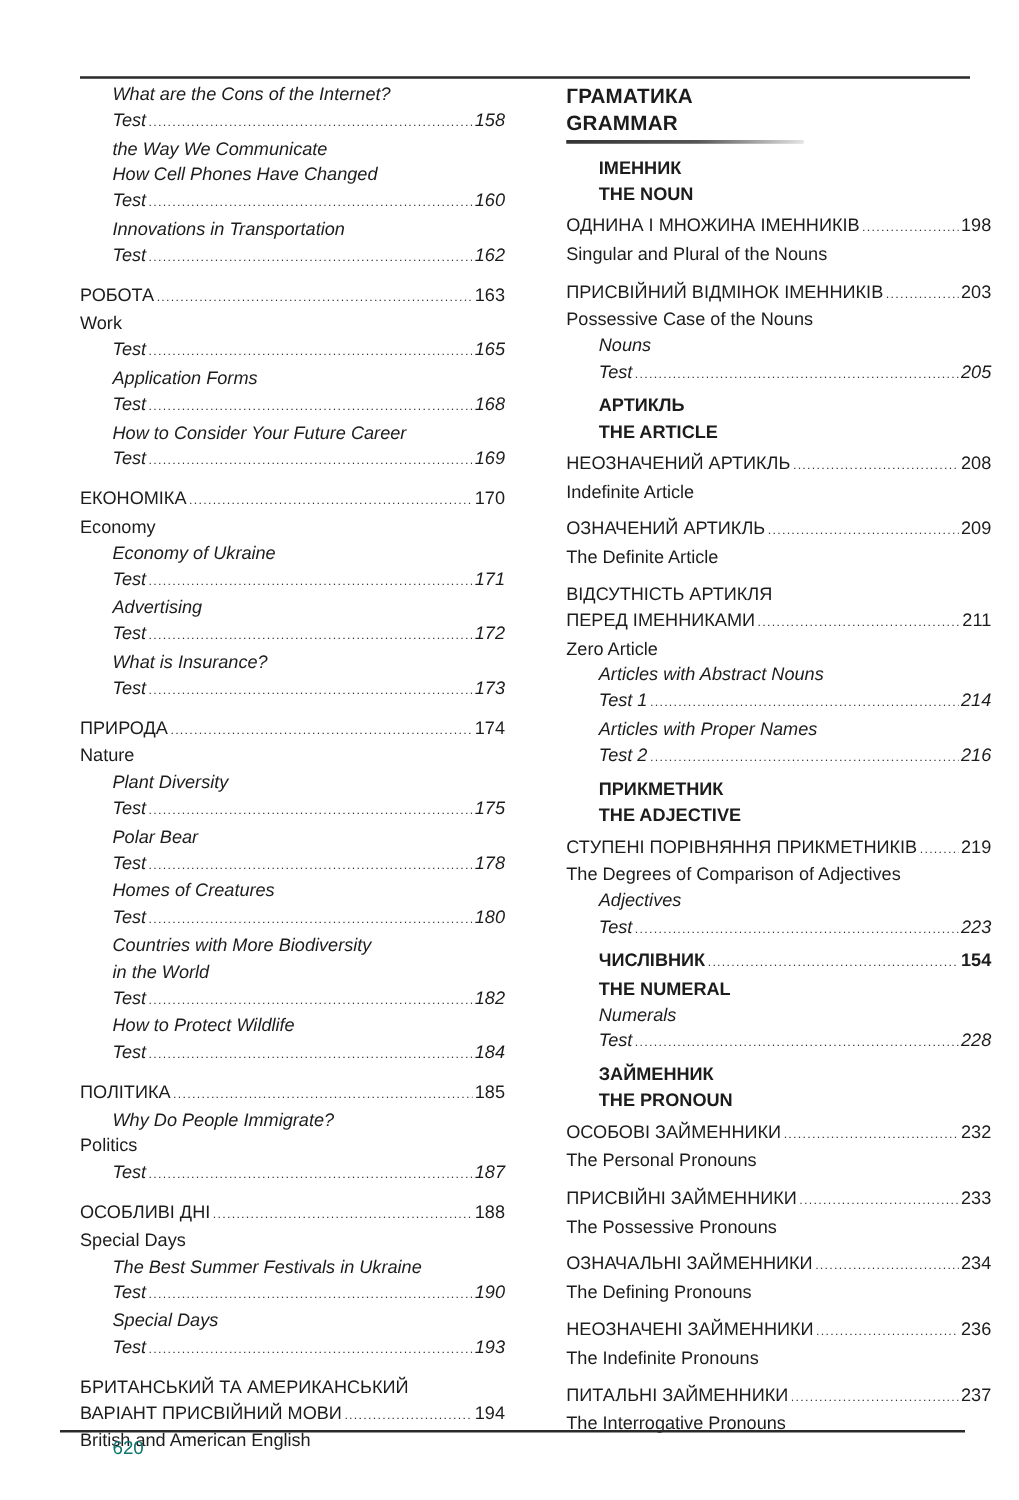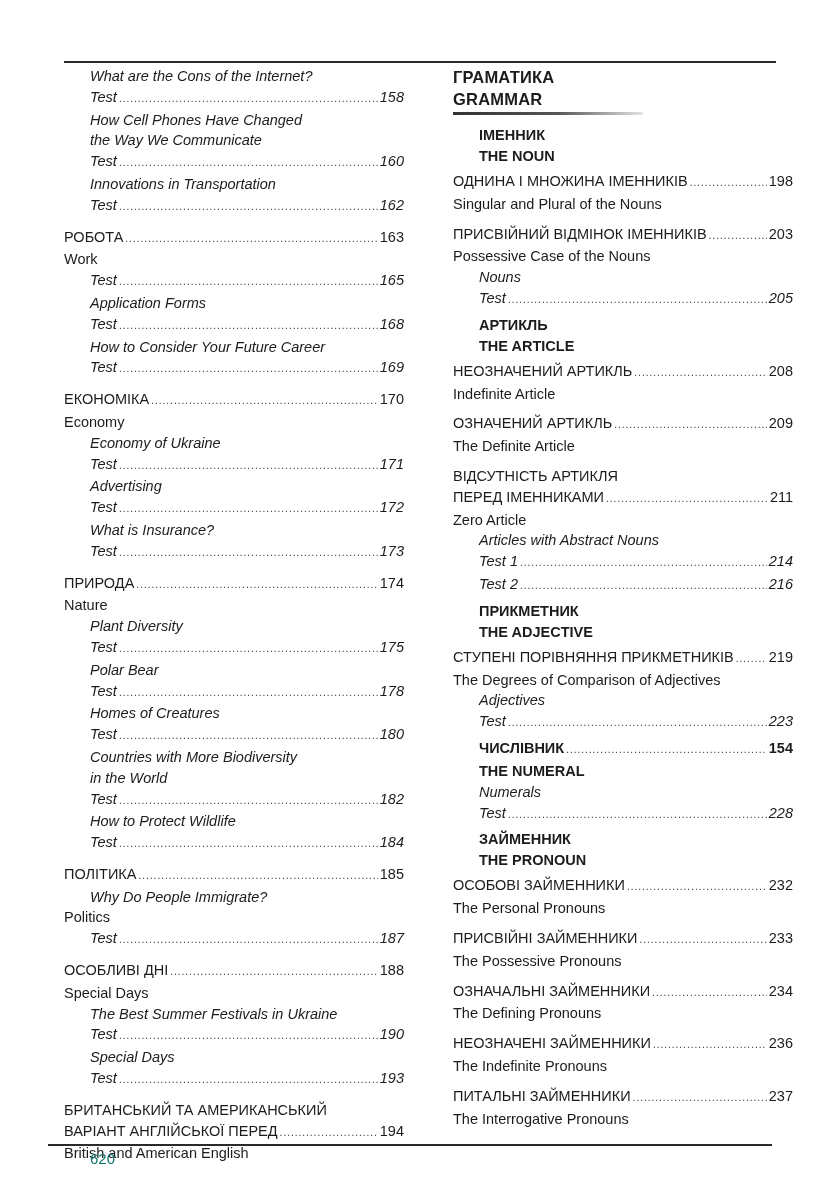--- a/index.html
+++ b/index.html
@@ -37,22 +37,22 @@
 
 <div class="top-rule"></div>
 
 <div class="col col-left">
     <div class="line ind it">What are the Cons of the Internet?</div>
     <div class="line leader ind">
       <span class="txt it">Test</span>
       <span class="dots"></span>
       <span class="pg it">158</span>
     </div>
+    <div class="line ind it">the Way We Communicate</div>
     <div class="line ind it">How Cell Phones Have Changed</div>
-    <div class="line ind it">the Way We Communicate</div>
     <div class="line leader ind">
       <span class="txt it">Test</span>
       <span class="dots"></span>
       <span class="pg it">160</span>
     </div>
     <div class="line ind it">Innovations in Transportation</div>
     <div class="line leader ind">
       <span class="txt it">Test</span>
       <span class="dots"></span>
       <span class="pg it">162</span>
@@ -172,21 +172,21 @@
     </div>
     <div class="line ind it">Special Days</div>
     <div class="line leader ind">
       <span class="txt it">Test</span>
       <span class="dots"></span>
       <span class="pg it">193</span>
     </div>
     <div class="gap"></div>
     <div class="line">БРИТАНСЬКИЙ ТА АМЕРИКАНСЬКИЙ</div>
     <div class="line leader ">
-      <span class="txt ">ВАРІАНТ АНГЛІЙСЬКОЇ ПЕРЕД</span>
+      <span class="txt ">ВАРІАНТ ПРИСВІЙНИЙ МОВИ</span>
       <span class="dots"></span>
       <span class="pg ">194</span>
     </div>
     <div class="line">British and American English</div>
   </div>
 <div class="col col-right">
     <div class="section-title">ГРАМАТИКА</div>
     <div class="section-title">GRAMMAR</div>
     <div class="section-underline"></div>
     <div class="sub-title">ІМЕННИК</div>
@@ -235,20 +235,21 @@
       <span class="dots"></span>
       <span class="pg ">211</span>
     </div>
     <div class="line">Zero Article</div>
     <div class="line ind it">Articles  with Abstract Nouns</div>
     <div class="line leader ind">
       <span class="txt it">Test 1</span>
       <span class="dots"></span>
       <span class="pg it">214</span>
     </div>
+    <div class="line ind it">Articles with Proper Names</div>
     <div class="line leader ind">
       <span class="txt it">Test 2</span>
       <span class="dots"></span>
       <span class="pg it">216</span>
     </div>
     <div class="gap" style="height: 4px;"></div>
     <div class="sub-title">ПРИКМЕТНИК</div>
     <div class="sub-title">THE ADJECTIVE</div>
     <div class="gap" style="height: 4px;"></div>
     <div class="line leader ">

